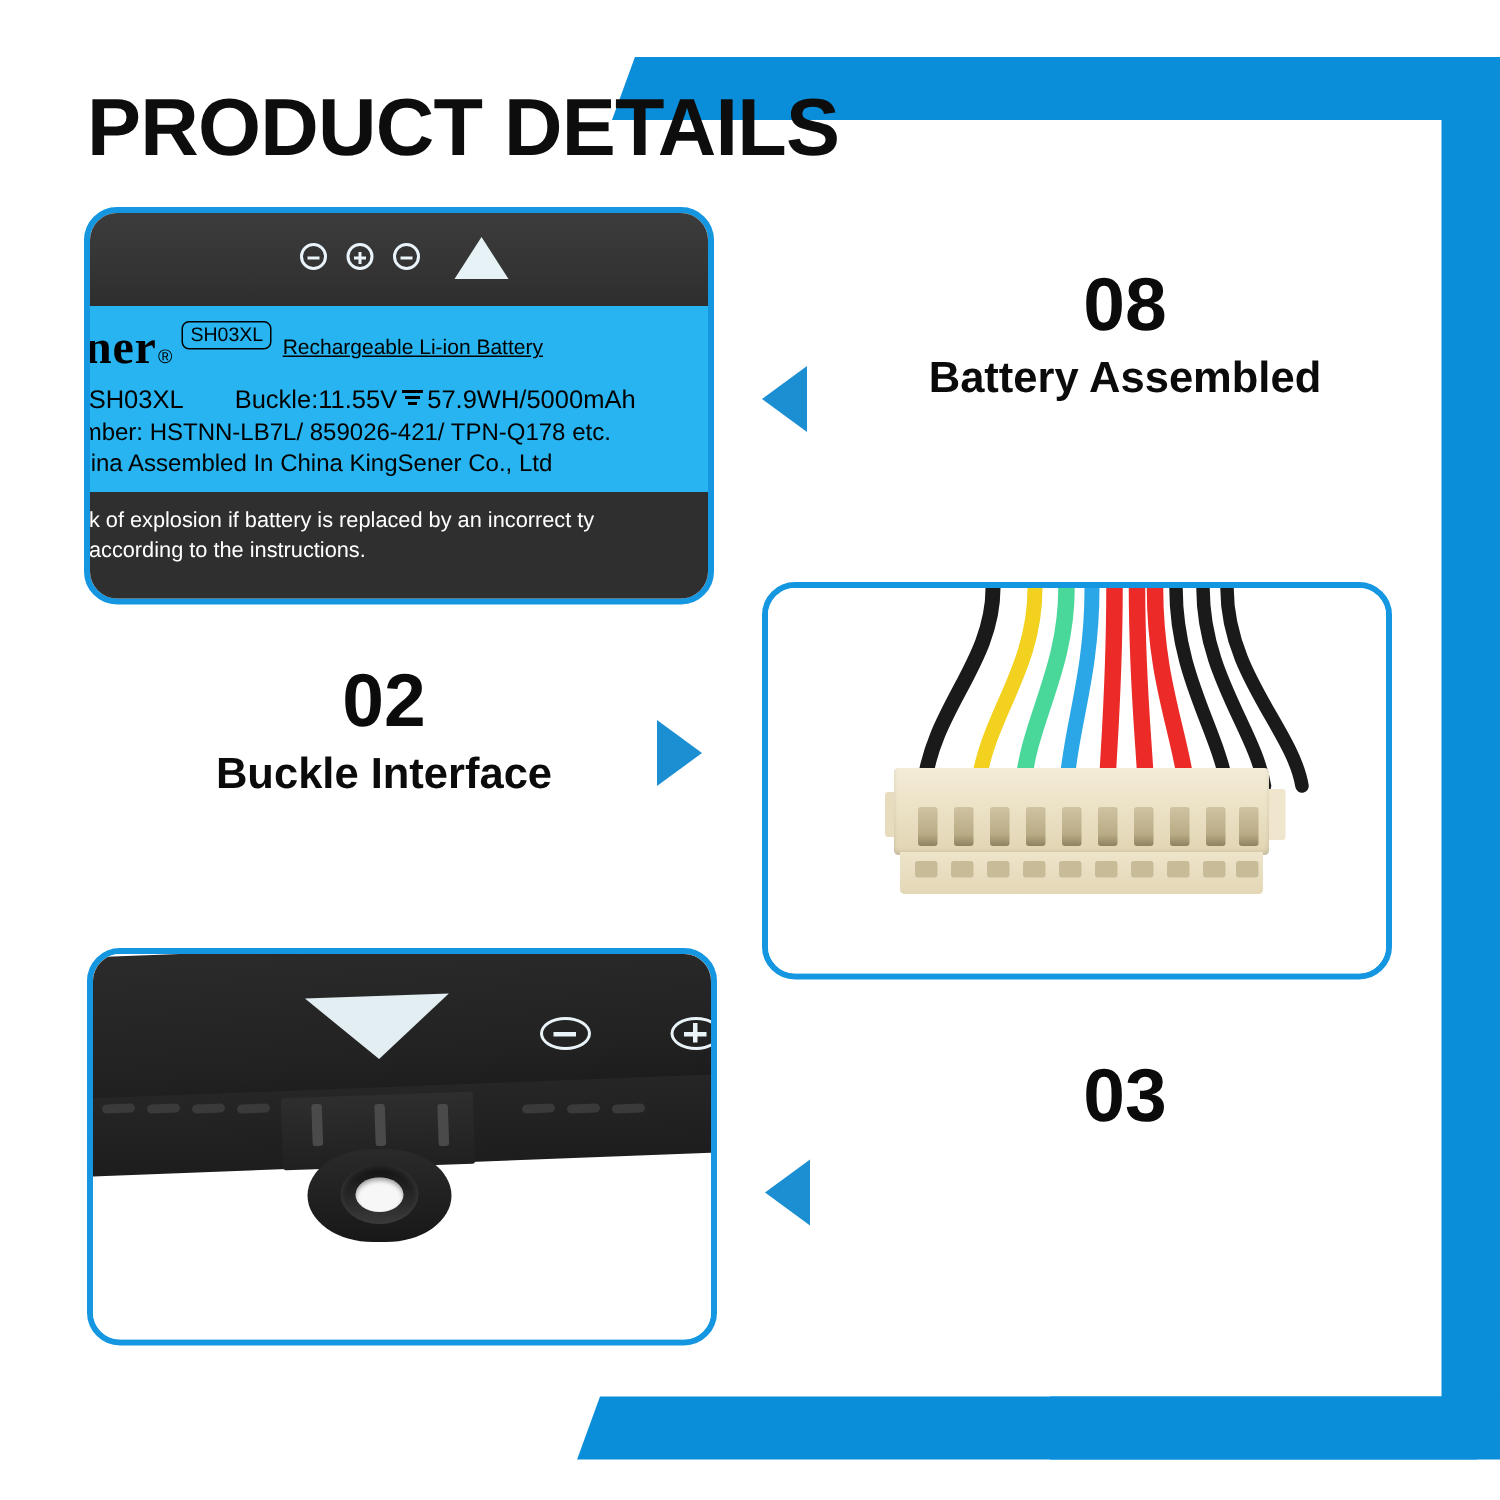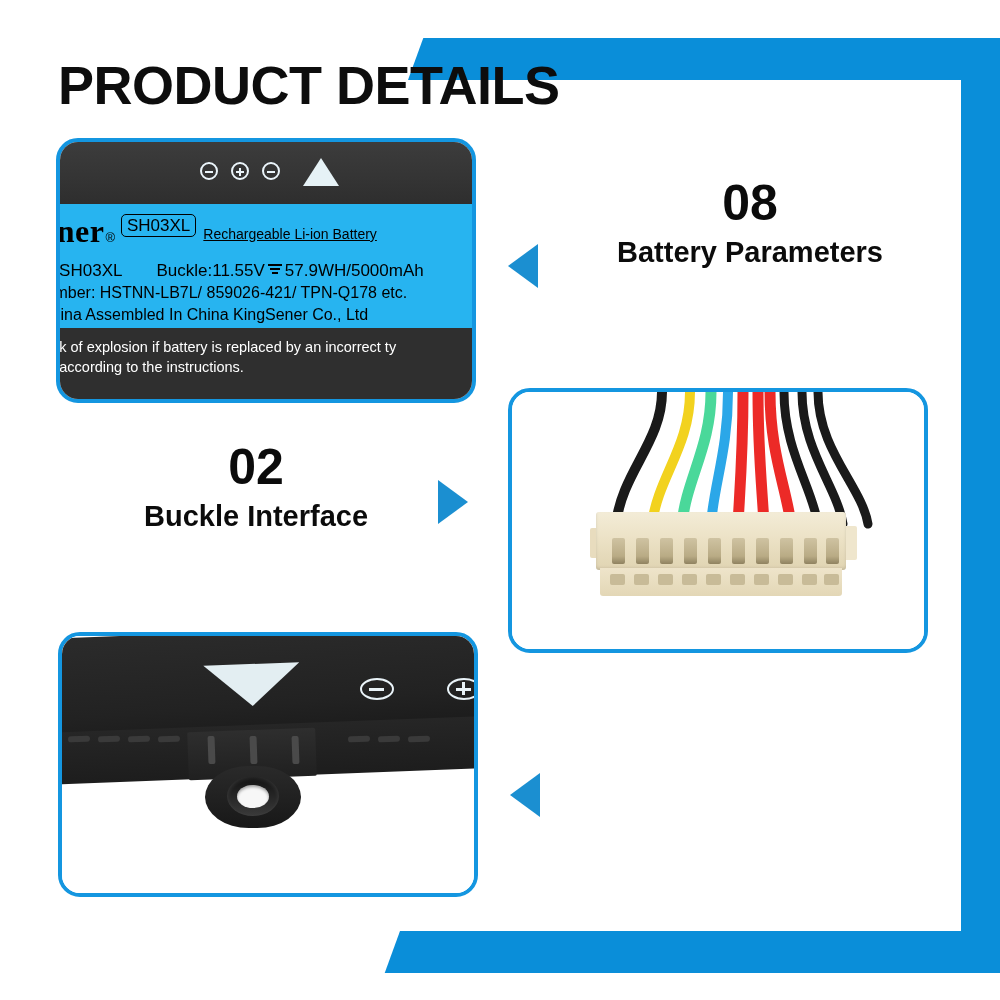--- a/index.html
+++ b/index.html
@@ -97,21 +97,21 @@
   .bat-brandrow {
     display: flex; align-items: baseline; margin-left: -18px;
   }
   .bat-brand {
     font-family: "Liberation Serif", serif;
     font-size: 32px; font-weight: bold; color: #000; letter-spacing: 0.5px;
   }
   .bat-reg { font-size: 13px; vertical-align: super; margin-left: 1px; margin-right: 6px; }
   .bat-model-box {
     border: 1.6px solid #000; border-radius: 5px;
-    padding: 1px 5px; font-size: 17px; font-weight: 500;
+    padding: 1px 5px; font-size: 13px; font-weight: 500;
     align-self: center; margin-bottom: 20px; text-align: center;
   }
   .bat-recharge { font-size: 14px; margin-left: 7px; align-self: center; margin-bottom: 2px; text-decoration: underline; }
   .bat-row2 { font-size: 17px; margin-left: -16px; margin-top: 4px; }
   .bat-row2 .rating { margin-left: 34px; }
   .bat-dc {
     display: inline-block; width: 14px; position: relative; top: -2px;
     margin: 0 3px;
   }
   .bat-dc i {
@@ -306,21 +306,21 @@
 
     <div class="bat-warn">
       <div>sk of explosion if battery is replaced by an incorrect ty</div>
       <div>y according to the instructions.</div>
     </div>
   </div>
 
   <div class="tri-left" id="arrow-01"></div>
   <div class="caption-block" id="caption-01">
     <div class="caption-num">08</div>
-    <div class="caption-text">Battery Parameters</div>
+    <div class="caption-text">Battery Assembled</div>
   </div>
 
   <div class="photo-frame" id="connector-photo">
     <div class="conn-stage">
       <svg class="conn-wires" viewBox="0 0 420 140" preserveAspectRatio="none">
         <path d="M150,0 C150,50 110,80 104,132" stroke="#1a1a1a" stroke-width="10" fill="none" stroke-linecap="round"></path>
         <path d="M178,0 C178,55 146,85 140,132" stroke="#f2d21e" stroke-width="10" fill="none" stroke-linecap="round"></path>
         <path d="M199,0 C199,55 174,88 170,132" stroke="#4ad89a" stroke-width="11" fill="none" stroke-linecap="round"></path>
         <path d="M216,0 C216,58 202,92 199,132" stroke="#2ba7e8" stroke-width="10" fill="none" stroke-linecap="round"></path>
         <path d="M231,0 C231,60 228,95 226,132" stroke="#ec2a27" stroke-width="11" fill="none" stroke-linecap="round"></path>
@@ -387,15 +387,16 @@
       <div class="bk-buckle">
         <div class="bk-hole-outer">
           <div class="bk-hole-inner"></div>
         </div>
       </div>
     </div>
   </div>
 
   <div class="tri-left" id="arrow-03"></div>
   <div class="caption-block" id="caption-03">
+    <div class="caption-num">03</div>
   </div>
 
 </div>
 
 </body></html>

